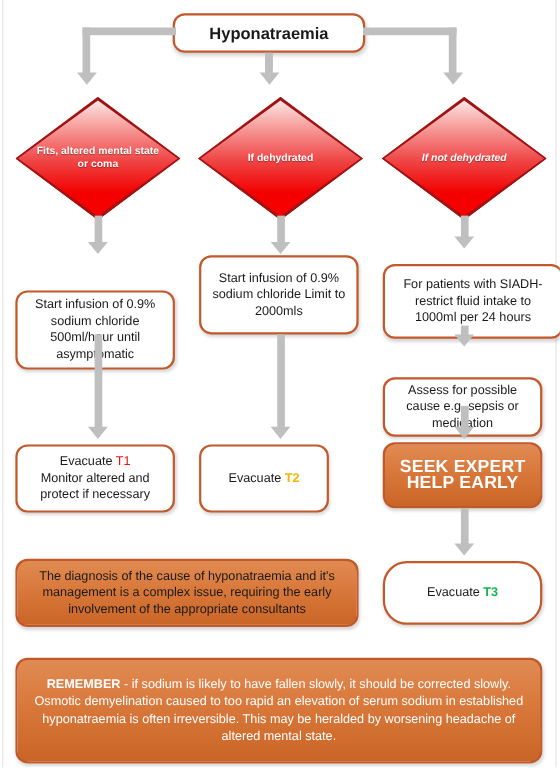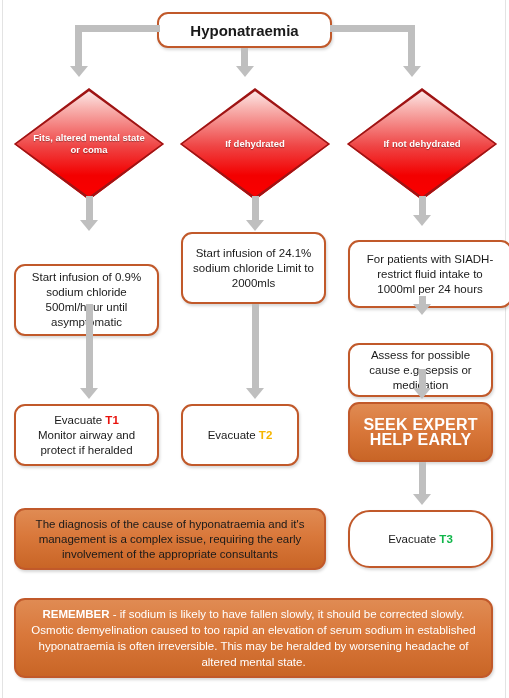--- a/index.html
+++ b/index.html
@@ -116,21 +116,21 @@
     color: #ffffff;
     font-size: 9.5px;
     font-weight: bold;
     line-height: 12px;
     text-shadow: 0 1px 1px rgba(0,0,0,0.35);
     padding: 0 16px;
     box-sizing: border-box;
   }
 
   
-  .tag-t1 { color: #e8120c; font-weight: bold; }
+  .tag-t1 { color: #e8120c; font-weight: normal; }
   .tag-t2 { color: #f5b500; font-weight: bold; }
   .tag-t3 { color: #10b64a; font-weight: bold; }
   .lead   { font-weight: bold; }
 </style>
 </head>
 <body>
 
 <div id="canvas">
 
   <div class="page-rule left"></div>
@@ -158,39 +158,39 @@
     <div class="diamond-edge"></div>
     <div class="diamond-label">Fits, altered mental state or coma</div>
   </div>
 
   <div class="diamond-wrap" style="left:180px; top:88px; width:150px; height:112px;">
     <div class="diamond-shape"></div>
     <div class="diamond-edge"></div>
     <div class="diamond-label">If dehydrated</div>
   </div>
 
-  <div class="diamond-wrap" style="left:347px; top:88px; width:150px; height:112px;">
+  <div class="diamond-wrap" style="left:347px; top:88px; width:150px; height:112px;font-style:italic;">
     <div class="diamond-shape"></div>
     <div class="diamond-edge"></div>
     <div class="diamond-label">If not dehydrated</div>
   </div>
 
   <div class="conn conn-v" style="left:85.5px;  top:196px; height:26px;"></div>
   <div class="arrowhead" style="left:80px;    top:220px;"></div>
   <div class="conn conn-v" style="left:251.5px; top:196px; height:26px;"></div>
   <div class="arrowhead" style="left:246px;   top:220px;"></div>
   <div class="conn conn-v" style="left:418.5px; top:196px; height:22px;"></div>
   <div class="arrowhead" style="left:413px;   top:215px;"></div>
 
   <div class="box" style="left:14px; top:232px; width:145px; height:72px;margin-top:32px;">
     <span>Start infusion of 0.9% sodium chloride 500ml/hour until asymptomatic</span>
   </div>
 
   <div class="box" style="left:181px; top:232px; width:145px; height:72px;">
-    <span>Start infusion of 24.1% sodium chloride Limit to 2000mls</span>
+    <span>Start infusion of 0.9% sodium chloride Limit to 2000mls</span>
   </div>
 
   <div class="box" style="left:348px; top:240px; width:164px; height:68px;align-items:center;">
     <span>For patients with SIADH- restrict fluid intake to 1000ml per 24 hours</span>
   </div>
 
   <div class="conn conn-v" style="left:418.5px; top:296px; height:10px;"></div>
   <div class="arrowhead" style="left:413px;   top:304px;"></div>
 
   <div class="box" style="left:348px; top:315px; width:145px; height:54px;margin-top:28px;">
@@ -200,21 +200,21 @@
   <div class="conn conn-v" style="left:85.5px;  top:304px; height:86px;"></div>
   <div class="arrowhead" style="left:80px;    top:388px;"></div>
   <div class="conn conn-v" style="left:251.5px; top:304px; height:86px;"></div>
   <div class="arrowhead" style="left:246px;   top:388px;"></div>
   <div class="conn conn-v" style="left:418.5px; top:369px; height:22px;"></div>
   <div class="arrowhead" style="left:413px;   top:388px;"></div>
 
   <div class="box" style="left:14px; top:404px; width:145px; height:62px;">
     <span>
       <span>Evacuate </span><span class="tag-t1">T1</span><br>
-      <span>Monitor airway and protect if heralded</span>
+      <span>Monitor altered and protect if necessary</span>
     </span>
   </div>
 
   <div class="box" style="left:181px; top:404px; width:118px; height:62px;">
     <span>
       <span>Evacuate </span><span class="tag-t2">T2</span>
     </span>
   </div>
 
   <div class="box fill-orange white-text" style="left:348px; top:402px; width:145px; height:60px;">
@@ -227,19 +227,19 @@
   <div class="box" style="left:348px; top:510px; width:145px; height:58px;border-radius:22px;">
     <span>
       <span>Evacuate </span><span class="tag-t3">T3</span>
     </span>
   </div>
 
   <div class="box fill-orange" style="left:14px; top:508px; width:312px; height:62px;justify-content:center;">
     <span>The diagnosis of the cause of hyponatraemia and it's management is a complex issue, requiring the early involvement of the appropriate consultants</span>
   </div>
 
-  <div class="box fill-orange remember" style="left:14px; top:598px; width:479px; height:80px;">
+  <div class="box fill-orange remember" style="left:14px; top:598px; width:479px; height:96px;">
     <span>
       <span class="lead">REMEMBER</span><span> -  if sodium is likely to have fallen slowly, it should be corrected slowly. Osmotic demyelination caused to too rapid an elevation of serum sodium in established hyponatraemia is often irreversible. This may be heralded by worsening headache of altered mental state.</span>
     </span>
   </div>
 
 </div>
 
 </body></html>

